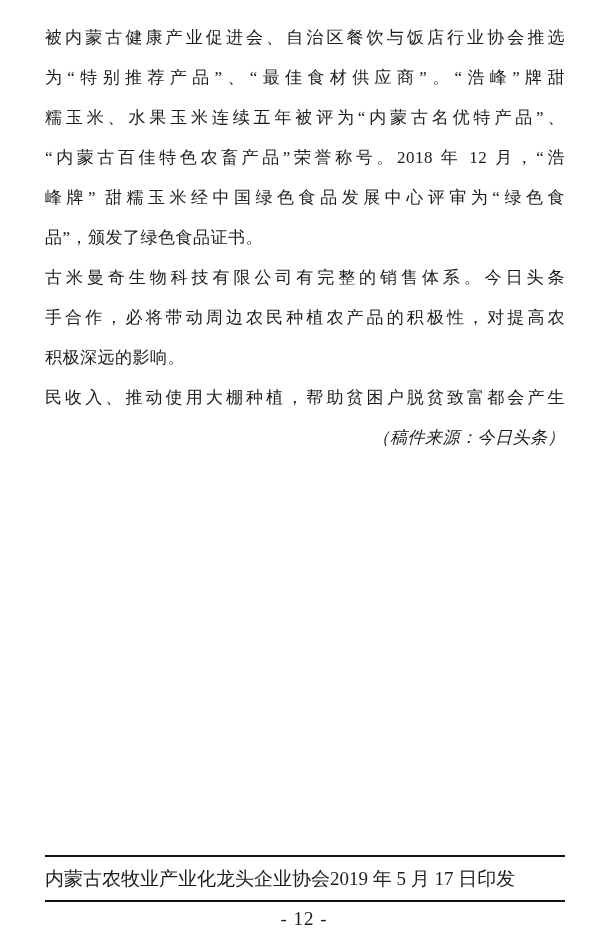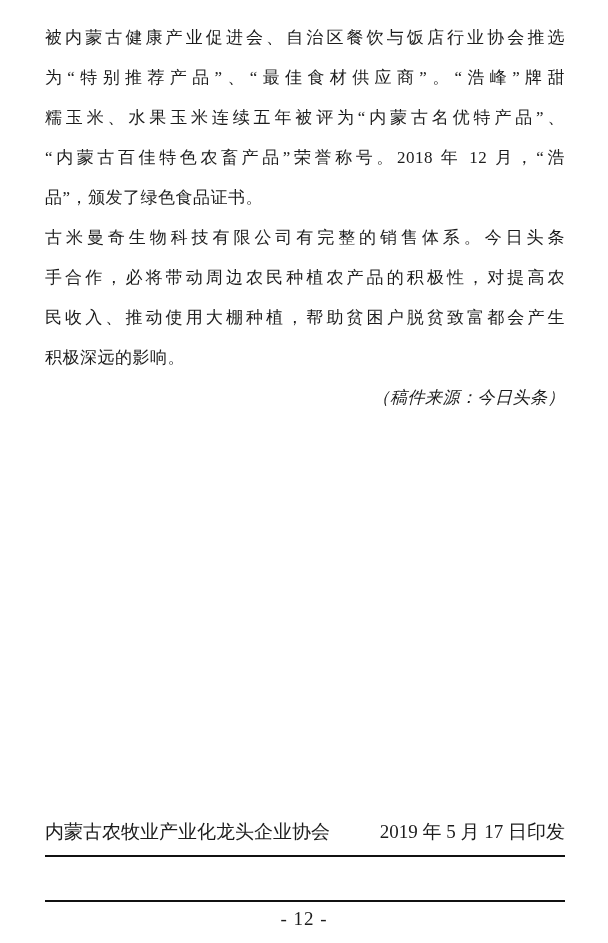--- a/index.html
+++ b/index.html
@@ -51,25 +51,25 @@
     right: 43px;
     height: 2px;
     background: #111111;
   }
   .footer-rule.top { top: 855px; }
   .footer-rule.bottom { top: 900px; }
   .footer-row {
     position: absolute;
     left: 45px;
     right: 43px;
-    top: 810px;
+    top: 857px;
     height: 43px;
     display: flex;
     align-items: center;
-    justify-content: space-between;
+    justify-content: flex-start;
     font-size: 19px;
   }
   .page-number {
     position: absolute;
     left: 0;
     right: 0;
     top: 908px;
     text-align: center;
     font-size: 19px;
     letter-spacing: 1px;
@@ -79,25 +79,26 @@
 <body>
 
 <div class="page">
 
   <div class="content">
 
   <div class="line justify">被内蒙古健康产业促进会、自治区餐饮与饭店行业协会推选</div>
       <div class="line justify">为“特别推荐产品”、“最佳食材供应商”。“浩峰”牌甜</div>
       <div class="line justify">糯玉米、水果玉米连续五年被评为“内蒙古名优特产品”、</div>
       <div class="line justify">“内蒙古百佳特色农畜产品”荣誉称号。2018 年 12 月，“浩</div>
+      <div class="line justify">峰牌” 甜糯玉米经中国绿色食品发展中心评审为“绿色食</div>
       <div class="line left">品”，颁发了绿色食品证书。</div>
       <div class="line justify">古米曼奇生物科技有限公司有完整的销售体系。今日头条</div>
       <div class="line justify">手合作，必将带动周边农民种植农产品的积极性，对提高农</div>
+      <div class="line left">积极深远的影响。</div>
       <div class="line justify">民收入、推动使用大棚种植，帮助贫困户脱贫致富都会产生</div>
-      <div class="line left">积极深远的影响。</div>
       <div class="line right">（稿件来源：今日头条）</div>
     </div>
 
   <div class="footer-rule top"></div>
 
   <div class="footer-row">
     <span>内蒙古农牧业产业化龙头企业协会</span>
     <span>2019 年 5 月 17 日印发</span>
   </div>
 

